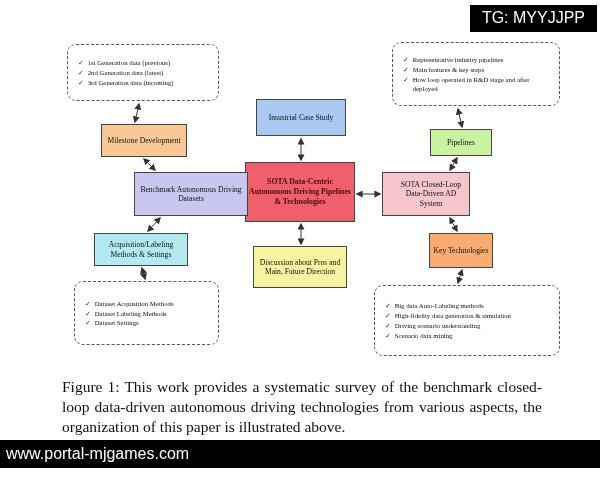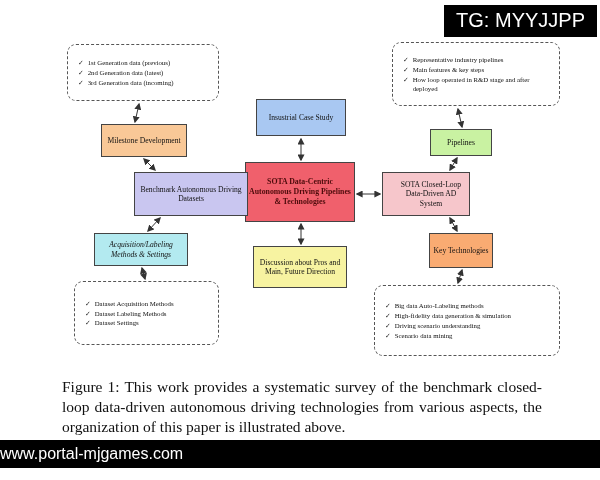--- a/index.html
+++ b/index.html
@@ -27,24 +27,24 @@
   .dash-tr{left:392px;top:42px;width:168px;height:64px;}
   .dash-bl{left:74px;top:281px;width:145px;height:64px;}
   .dash-br{left:374px;top:285px;width:186px;height:71px;}
   .chk{display:flex;gap:4px;align-items:flex-start;}
   .tick{flex:0 0 auto;}
 
   .caption{position:absolute;left:62px;top:377px;width:480px;
            font-size:15.5px;line-height:1.28;color:#111;text-align:justify;}
 
   .wm-tag{position:absolute;top:5px;right:3px;background:#000;color:#fff;
-          font-family:"Liberation Sans", sans-serif;font-size:20px;
+          font-family:"Liberation Sans", sans-serif;font-size:16px;
           padding:4px 12px 5px 12px;}
   .wm-bar{position:absolute;left:0;top:440px;width:600px;height:28px;background:#000;
-          color:#fff;display:flex;align-items:center;padding-left:0;box-sizing:border-box;
+          color:#fff;display:flex;align-items:center;padding-left:6px;box-sizing:border-box;
           font-family:"Liberation Sans", sans-serif;font-size:16px;}
 </style>
 </head>
 <body>
 
 <div class="stage">
 
   <svg class="arrows" viewBox="0 0 600 480">
     <defs>
       <marker id="ah" viewBox="0 0 10 10" refX="8" refY="5" markerWidth="7" markerHeight="7" orient="auto-start-reverse">
@@ -128,21 +128,21 @@
         <span>Scenario data mining</span>
       </div>
   </div>
 
   <div class="node b-industrial" style="background: rgb(169, 200, 242);">Insustrial Case Study</div>
   <div class="node b-center" style="background: rgb(240, 96, 108);">SOTA Data-Centric Autonomous Driving Pipelines &amp; Technologies</div>
   <div class="node b-benchmark" style="background: rgb(201, 198, 240);">Benchmark Autonomous Driving Datasets</div>
   <div class="node b-closedloop" style="background: rgb(246, 198, 203); padding-left: 12px;">SOTA Closed-Loop Data-Driven AD System</div>
   <div class="node b-discussion" style="background: rgb(247, 243, 161);">Discussion about Pros and Main, Future Direction</div>
   <div class="node b-milestone" style="background: rgb(249, 200, 151);">Milestone Development</div>
-  <div class="node b-acquisition" style="background: rgb(179, 234, 240); font-style: italic;">Acquisition/Labeling Methods &amp; Settings</div>
+  <div class="node b-acquisition" style="background: rgb(179, 234, 240);">Acquisition/Labeling Methods &amp; Settings</div>
   <div class="node b-pipelines" style="background: rgb(201, 242, 162);">Pipelines</div>
   <div class="node b-keytech" style="background: rgb(249, 171, 114);">Key Technologies</div>
 
   <div class="caption">Figure 1: This work provides a systematic survey of the benchmark closed-loop data-driven autonomous driving technologies from various aspects, the organization of this paper is illustrated above.</div>
 
   <div class="wm-tag">TG: MYYJJPP</div>
   <div class="wm-bar">
     <span>www.portal-mjgames.com</span>
   </div>
 

